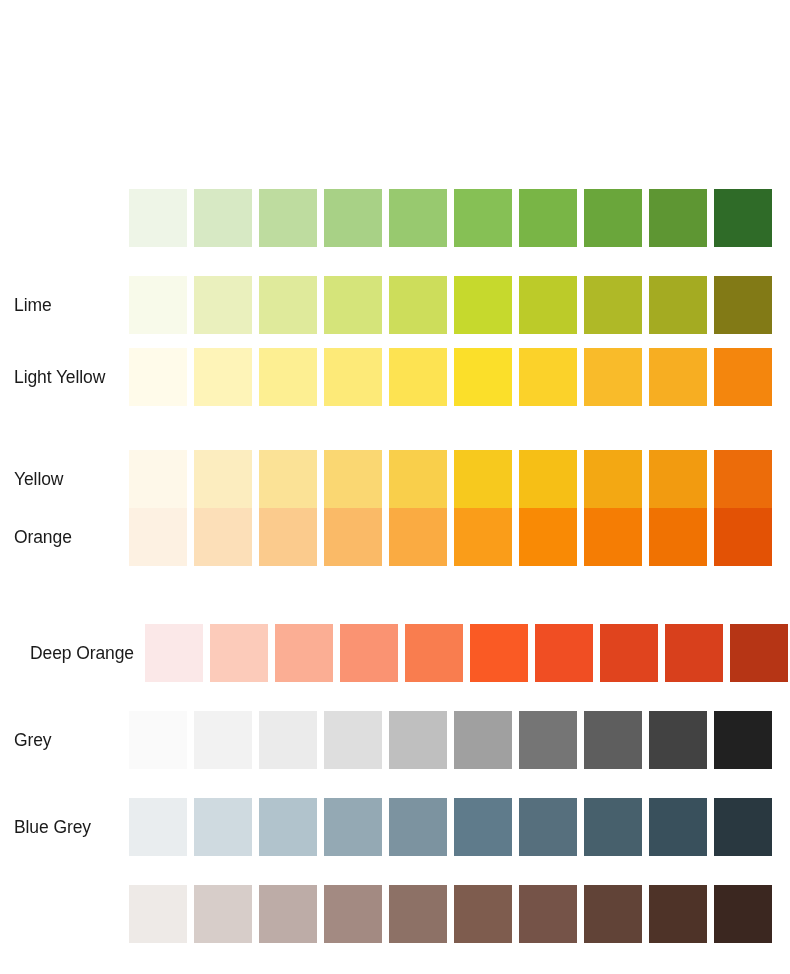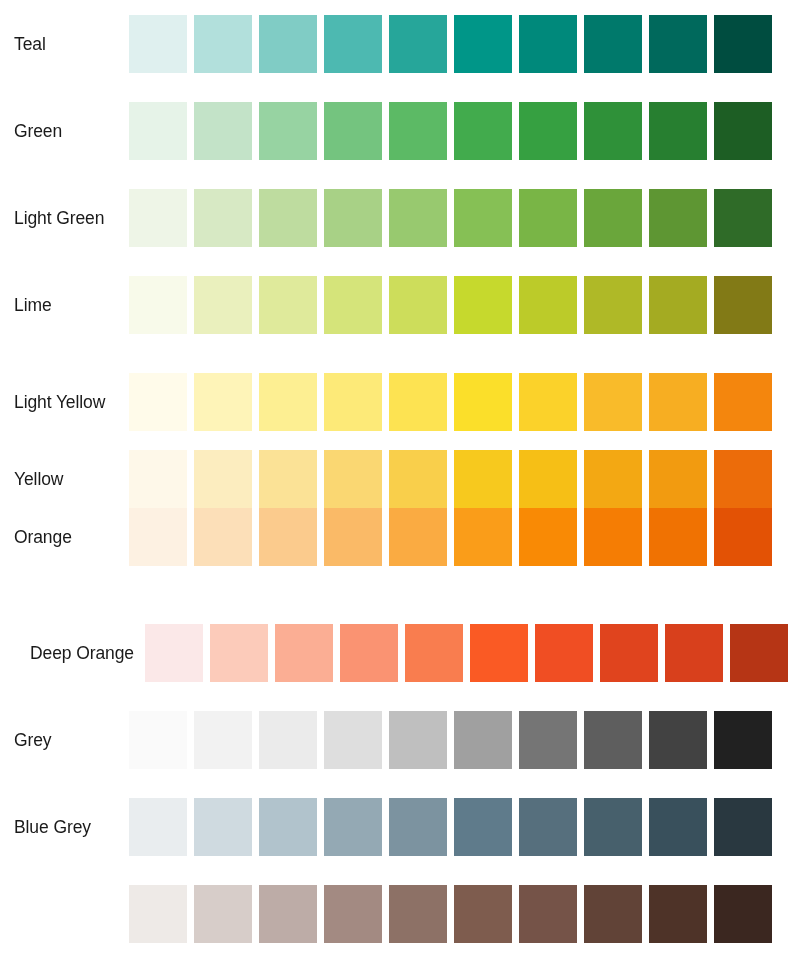--- a/index.html
+++ b/index.html
@@ -51,52 +51,21 @@
     position: absolute;
     top: 0;
     width: 58px;
     height: 58px;
   }
 </style>
 </head>
 <body>
 
 <div id="palette">
-    <div class="palette-row" style="top: 15px;">
-      <div class="row-label">Teal</div>
-      <div class="swatch-strip">
-        <div class="swatch" title="Teal 1" style="left: 0px; background: rgb(223, 240, 239);"></div>
-        <div class="swatch" title="Teal 2" style="left: 65px; background: rgb(178, 224, 220);"></div>
-        <div class="swatch" title="Teal 3" style="left: 130px; background: rgb(128, 204, 197);"></div>
-        <div class="swatch" title="Teal 4" style="left: 195px; background: rgb(77, 185, 177);"></div>
-        <div class="swatch" title="Teal 5" style="left: 260px; background: rgb(38, 166, 154);"></div>
-        <div class="swatch" title="Teal 6" style="left: 325px; background: rgb(0, 150, 136);"></div>
-        <div class="swatch" title="Teal 7" style="left: 390px; background: rgb(0, 137, 123);"></div>
-        <div class="swatch" title="Teal 8" style="left: 455px; background: rgb(0, 121, 107);"></div>
-        <div class="swatch" title="Teal 9" style="left: 520px; background: rgb(0, 105, 92);"></div>
-        <div class="swatch" title="Teal 10" style="left: 585px; background: rgb(0, 77, 64);"></div>
-      </div>
-    </div>
-    <div class="palette-row" style="top: 102px;">
-      <div class="row-label">Green</div>
-      <div class="swatch-strip">
-        <div class="swatch" title="Green 1" style="left: 0px; background: rgb(230, 243, 232);"></div>
-        <div class="swatch" title="Green 2" style="left: 65px; background: rgb(195, 227, 200);"></div>
-        <div class="swatch" title="Green 3" style="left: 130px; background: rgb(151, 211, 162);"></div>
-        <div class="swatch" title="Green 4" style="left: 195px; background: rgb(116, 196, 127);"></div>
-        <div class="swatch" title="Green 5" style="left: 260px; background: rgb(92, 186, 101);"></div>
-        <div class="swatch" title="Green 6" style="left: 325px; background: rgb(66, 171, 77);"></div>
-        <div class="swatch" title="Green 7" style="left: 390px; background: rgb(54, 160, 65);"></div>
-        <div class="swatch" title="Green 8" style="left: 455px; background: rgb(47, 145, 57);"></div>
-        <div class="swatch" title="Green 9" style="left: 520px; background: rgb(39, 127, 48);"></div>
-        <div class="swatch" title="Green 10" style="left: 585px; background: rgb(29, 94, 36);"></div>
-      </div>
-    </div>
     <div class="palette-row" style="top: 189px;">
-      <div class="row-label">Light Green</div>
       <div class="swatch-strip">
         <div class="swatch" title="Light Green 1" style="left: 0px; background: rgb(238, 245, 231);"></div>
         <div class="swatch" title="Light Green 2" style="left: 65px; background: rgb(215, 233, 196);"></div>
         <div class="swatch" title="Light Green 3" style="left: 130px; background: rgb(190, 220, 159);"></div>
         <div class="swatch" title="Light Green 4" style="left: 195px; background: rgb(168, 209, 134);"></div>
         <div class="swatch" title="Light Green 5" style="left: 260px; background: rgb(152, 201, 111);"></div>
         <div class="swatch" title="Light Green 6" style="left: 325px; background: rgb(134, 192, 85);"></div>
         <div class="swatch" title="Light Green 7" style="left: 390px; background: rgb(121, 181, 70);"></div>
         <div class="swatch" title="Light Green 8" style="left: 455px; background: rgb(106, 166, 59);"></div>
         <div class="swatch" title="Light Green 9" style="left: 520px; background: rgb(94, 150, 51);"></div>
@@ -111,21 +80,21 @@
         <div class="swatch" title="Lime 3" style="left: 130px; background: rgb(223, 234, 155);"></div>
         <div class="swatch" title="Lime 4" style="left: 195px; background: rgb(213, 228, 122);"></div>
         <div class="swatch" title="Lime 5" style="left: 260px; background: rgb(205, 221, 91);"></div>
         <div class="swatch" title="Lime 6" style="left: 325px; background: rgb(198, 217, 45);"></div>
         <div class="swatch" title="Lime 7" style="left: 390px; background: rgb(188, 203, 41);"></div>
         <div class="swatch" title="Lime 8" style="left: 455px; background: rgb(175, 185, 39);"></div>
         <div class="swatch" title="Lime 9" style="left: 520px; background: rgb(164, 171, 34);"></div>
         <div class="swatch" title="Lime 10" style="left: 585px; background: rgb(130, 122, 22);"></div>
       </div>
     </div>
-    <div class="palette-row" style="top: 373px; text-decoration: underline;">
+    <div class="palette-row" style="top: 348px; text-decoration: underline;">
       <div class="row-label">Light Yellow</div>
       <div class="swatch-strip">
         <div class="swatch" title="Light Yellow 1" style="left: 0px; background: rgb(255, 251, 234);"></div>
         <div class="swatch" title="Light Yellow 2" style="left: 65px; background: rgb(254, 244, 184);"></div>
         <div class="swatch" title="Light Yellow 3" style="left: 130px; background: rgb(253, 239, 146);"></div>
         <div class="swatch" title="Light Yellow 4" style="left: 195px; background: rgb(253, 234, 120);"></div>
         <div class="swatch" title="Light Yellow 5" style="left: 260px; background: rgb(253, 227, 82);"></div>
         <div class="swatch" title="Light Yellow 6" style="left: 325px; background: rgb(251, 223, 42);"></div>
         <div class="swatch" title="Light Yellow 7" style="left: 390px; background: rgb(251, 210, 42);"></div>
         <div class="swatch" title="Light Yellow 8" style="left: 455px; background: rgb(249, 187, 42);"></div>

